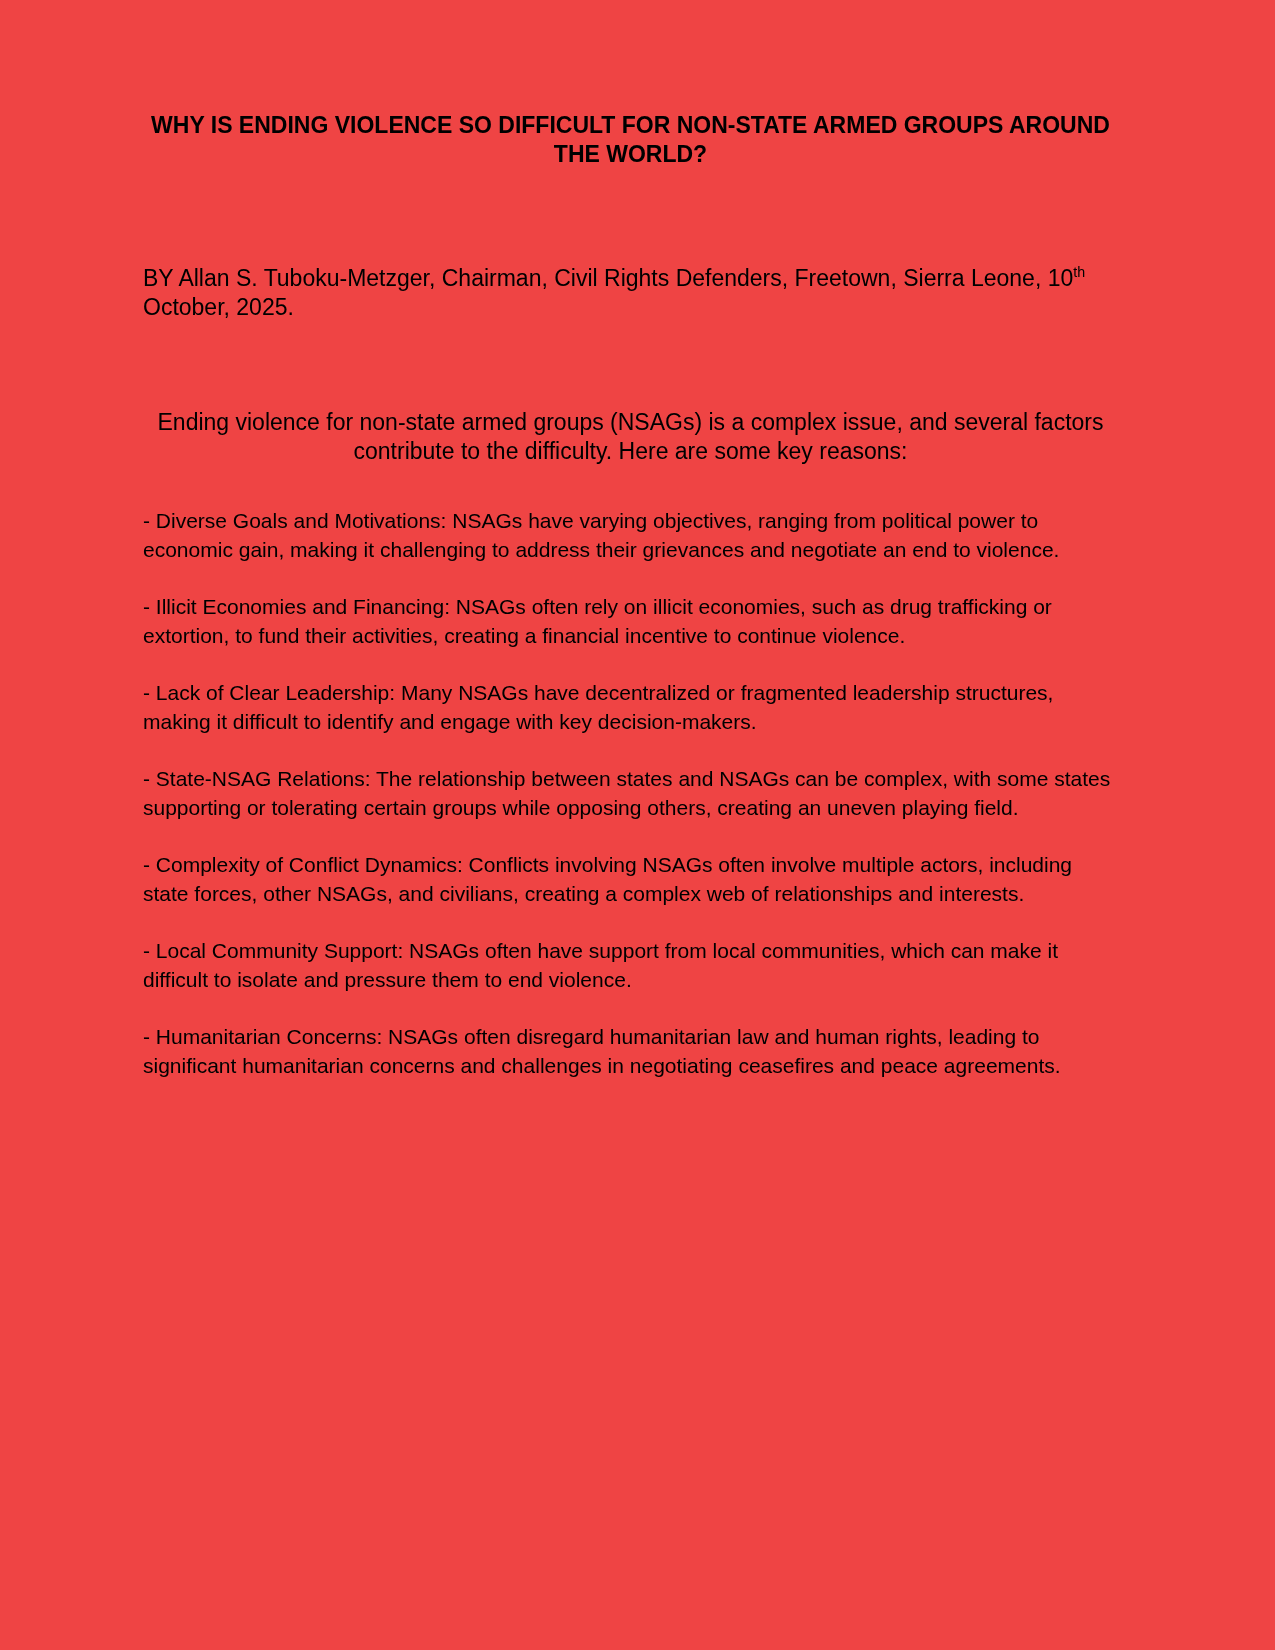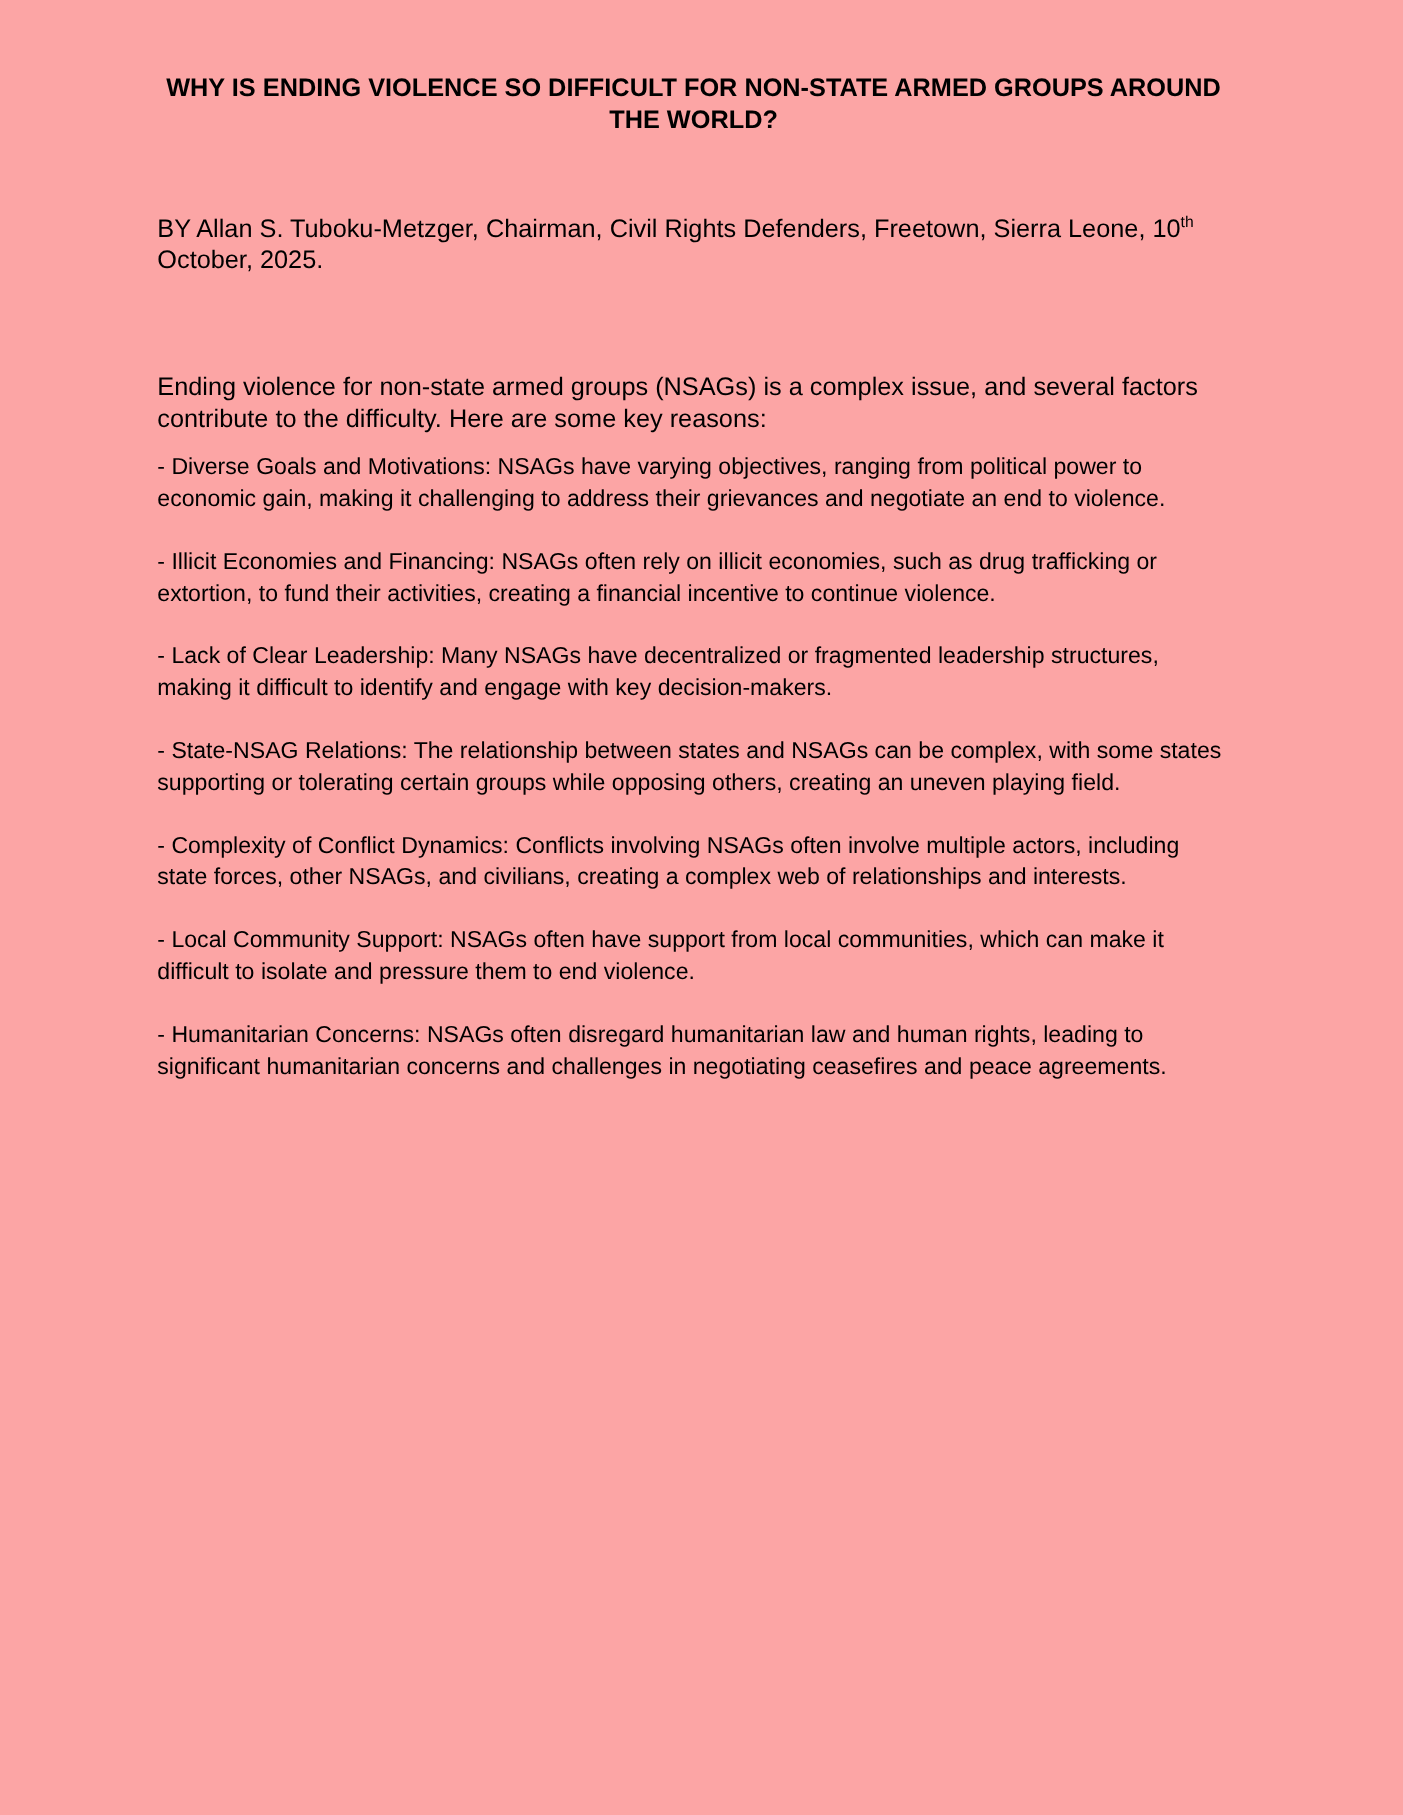--- a/index.html
+++ b/index.html
@@ -4,48 +4,49 @@
 <style>
   html, body {
     margin: 0;
     padding: 0;
     background: #ffffff;
   }
   .doc-page {
     position: relative;
     width: 1275px;
     height: 1650px;
-    background: #fca5a5;
+    background: #ef4444;
     overflow: hidden;
     font-family: "Liberation Sans", "DejaVu Sans", sans-serif;
     color: #000000;
     box-sizing: border-box;
-    padding: 65px 157px 0 143px;
+    padding: 111px 157px 0 143px;
   }
   .doc-title {
     font-size: 23px;
     line-height: 29px;
     font-weight: bold;
     text-align: center;
     margin: 0;
   }
   .doc-byline {
     font-size: 23px;
     line-height: 29px;
-    margin: 70px 0 0 0;
+    margin: 95px 0 0 0;
   }
   .doc-byline sup {
     font-size: 0.62em;
     vertical-align: super;
     line-height: 0;
   }
   .doc-intro {
     font-size: 23px;
     line-height: 29px;
-    margin: 86px 0 15px 0;
+    margin: 86px 0 40px 0;
+    text-align: center;
   }
   .doc-bullet {
     font-size: 21px;
     line-height: 29px;
     margin: 0 0 28px 0;
   }
 </style>
 </head>
 <body>
 

